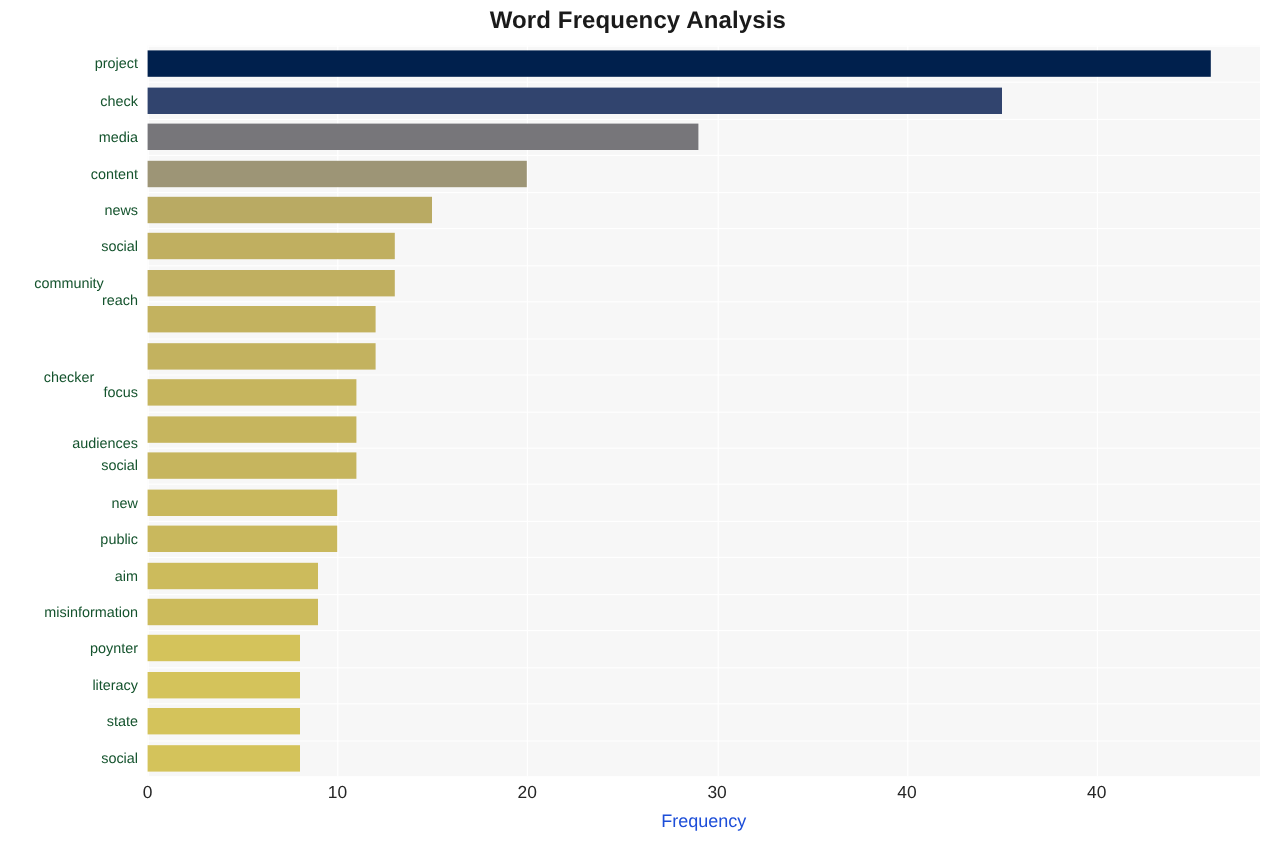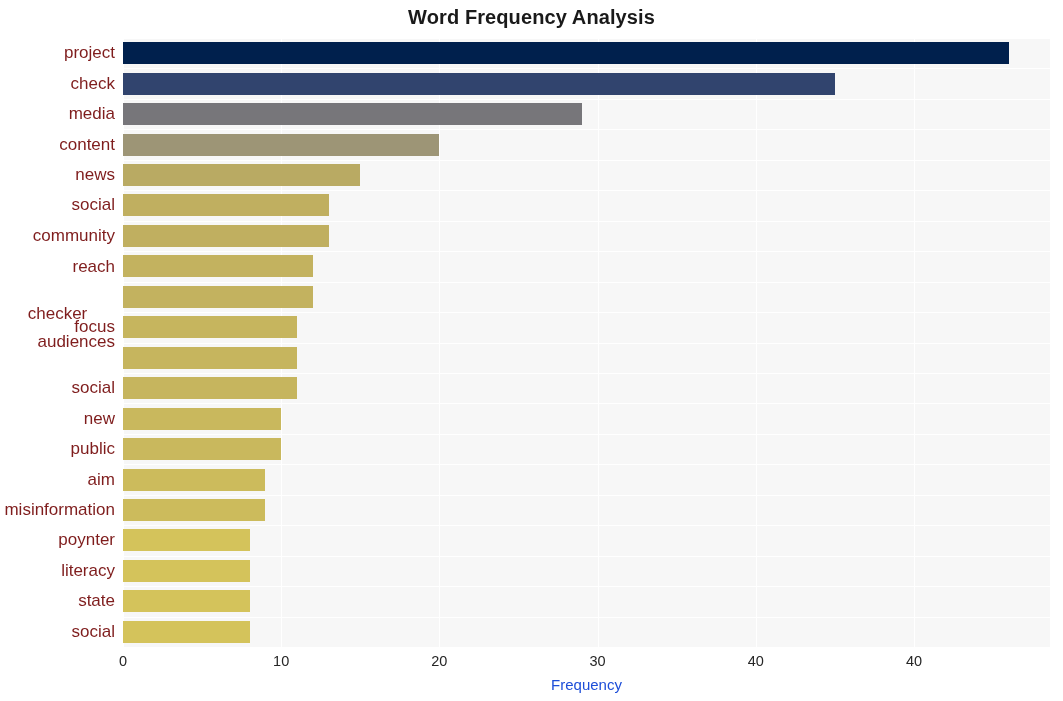--- a/index.html
+++ b/index.html
@@ -74,22 +74,22 @@
     left: 0;
     top: 38px;
     width: 115px;
     height: 609px;
   }
   .y-tick-label {
     position: absolute;
     right: 0;
     width: 115px;
     text-align: right;
-    font-size: 17px;
-    color: #7f1d1d;
+    font-size: 12px;
+    color: #14532d;
     line-height: 14px;
     white-space: nowrap;
   }
   
   #x-axis {
     position: absolute;
     left: 0;
     top: 647px;
     width: 1063px;
     height: 54px;
@@ -173,25 +173,25 @@
       </div>
   </div>
 
   <div id="y-axis">
       <div class="y-tick-label" style="top: 8.225px;">project</div>
       <div class="y-tick-label" style="top: 38.675px;">check</div>
       <div class="y-tick-label" style="top: 69.125px;">media</div>
       <div class="y-tick-label" style="top: 99.575px;">content</div>
       <div class="y-tick-label" style="top: 130.025px;">news</div>
       <div class="y-tick-label" style="top: 160.475px;">social</div>
-      <div class="y-tick-label" style="top: 190.925px;">community</div>
-      <div class="y-tick-label" style="top: 222px;">reach</div>
+      <div class="y-tick-label" style="top: 190.925px; text-align: center;">community</div>
+      <div class="y-tick-label" style="top: 205px;">reach</div>
       <div class="y-tick-label" style="top: 269px; text-align: center;">checker</div>
       <div class="y-tick-label" style="top: 282.275px;">focus</div>
-      <div class="y-tick-label" style="top: 297px;">audiences</div>
+      <div class="y-tick-label" style="top: 324px;">audiences</div>
       <div class="y-tick-label" style="top: 343.175px;">social</div>
       <div class="y-tick-label" style="top: 373.625px;">new</div>
       <div class="y-tick-label" style="top: 404.075px;">public</div>
       <div class="y-tick-label" style="top: 434.525px;">aim</div>
       <div class="y-tick-label" style="top: 464.975px;">misinformation</div>
       <div class="y-tick-label" style="top: 495.425px;">poynter</div>
       <div class="y-tick-label" style="top: 525.875px;">literacy</div>
       <div class="y-tick-label" style="top: 556.325px;">state</div>
       <div class="y-tick-label" style="top: 586.775px;">social</div>
     </div>

